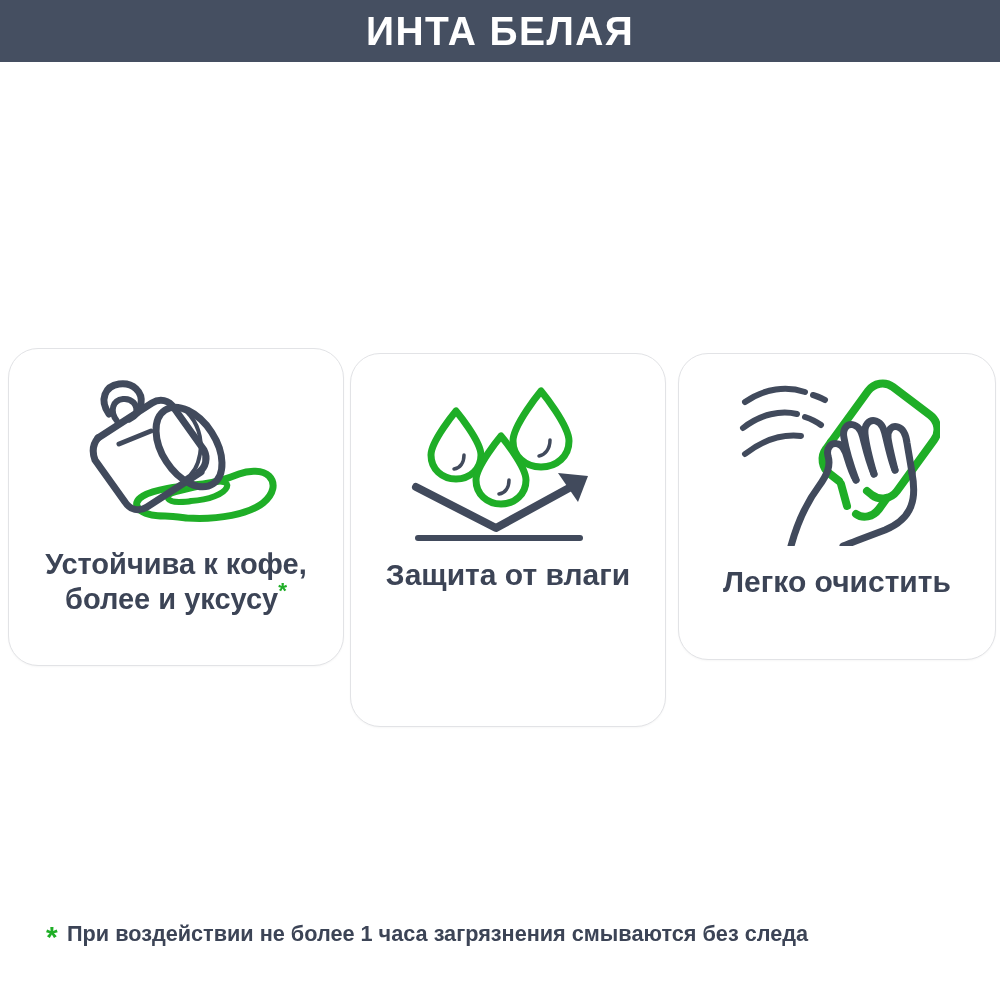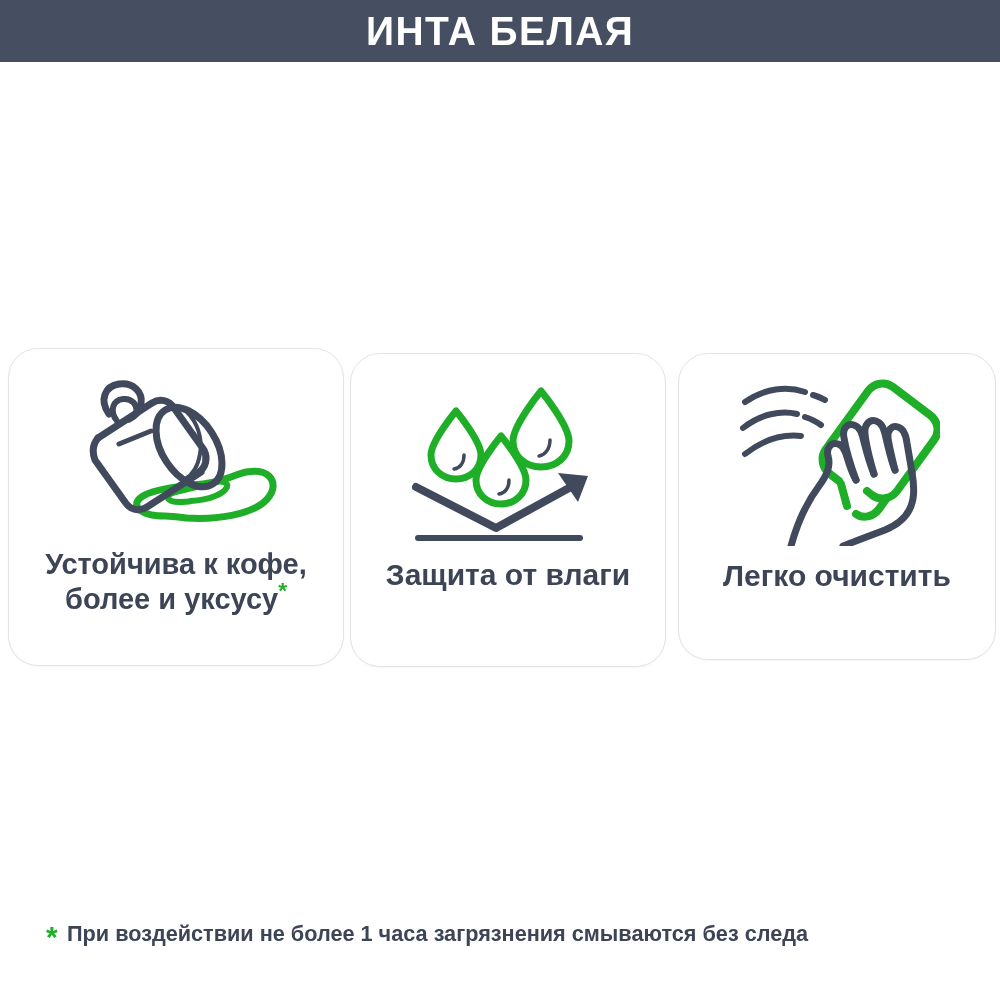--- a/index.html
+++ b/index.html
@@ -52,21 +52,21 @@
     background: #ffffff;
     border: 1px solid #e2e3e6;
     border-radius: 30px;
     box-sizing: border-box;
     box-shadow: 0 1px 2px rgba(0,0,0,0.035);
     display: flex;
     flex-direction: column;
     align-items: center;
   }
   #card-0 { left: 8px;   top: 1px;  width: 336px; height: 318px; }
-  #card-1 { left: 350px; top: 6px;  width: 316px; height: 314px; }
+  #card-1 { left: 350px; top: 6px;  width: 316px; height: 374px; }
   #card-2 { left: 678px; top: 6px;  width: 318px; height: 307px; }
 
   .card-icon {
     margin-top: 22px;
     height: 170px;
     display: flex;
     align-items: center;
     justify-content: center;
   }
   #card-1 .card-icon { margin-top: 26px; height: 165px; }
@@ -76,21 +76,21 @@
     color: #3c4456;
     font-size: 30px;
     font-weight: 700;
     line-height: 1.22;
     text-align: center;
     padding: 0 8px;
     margin-top: 4px;
   }
   #card-0 .card-caption { margin-top: 6px; font-size: 29px; }
   #card-1 .card-caption { margin-top: 12px; }
-  #card-2 .card-caption { margin-top: 12px; }
+  #card-2 .card-caption { margin-top: 18px; }
 
   .asterisk-green {
     color: #1fae27;
     font-size: 0.78em;
     vertical-align: super;
     line-height: 0;
   }
 
   
   #footnote {

